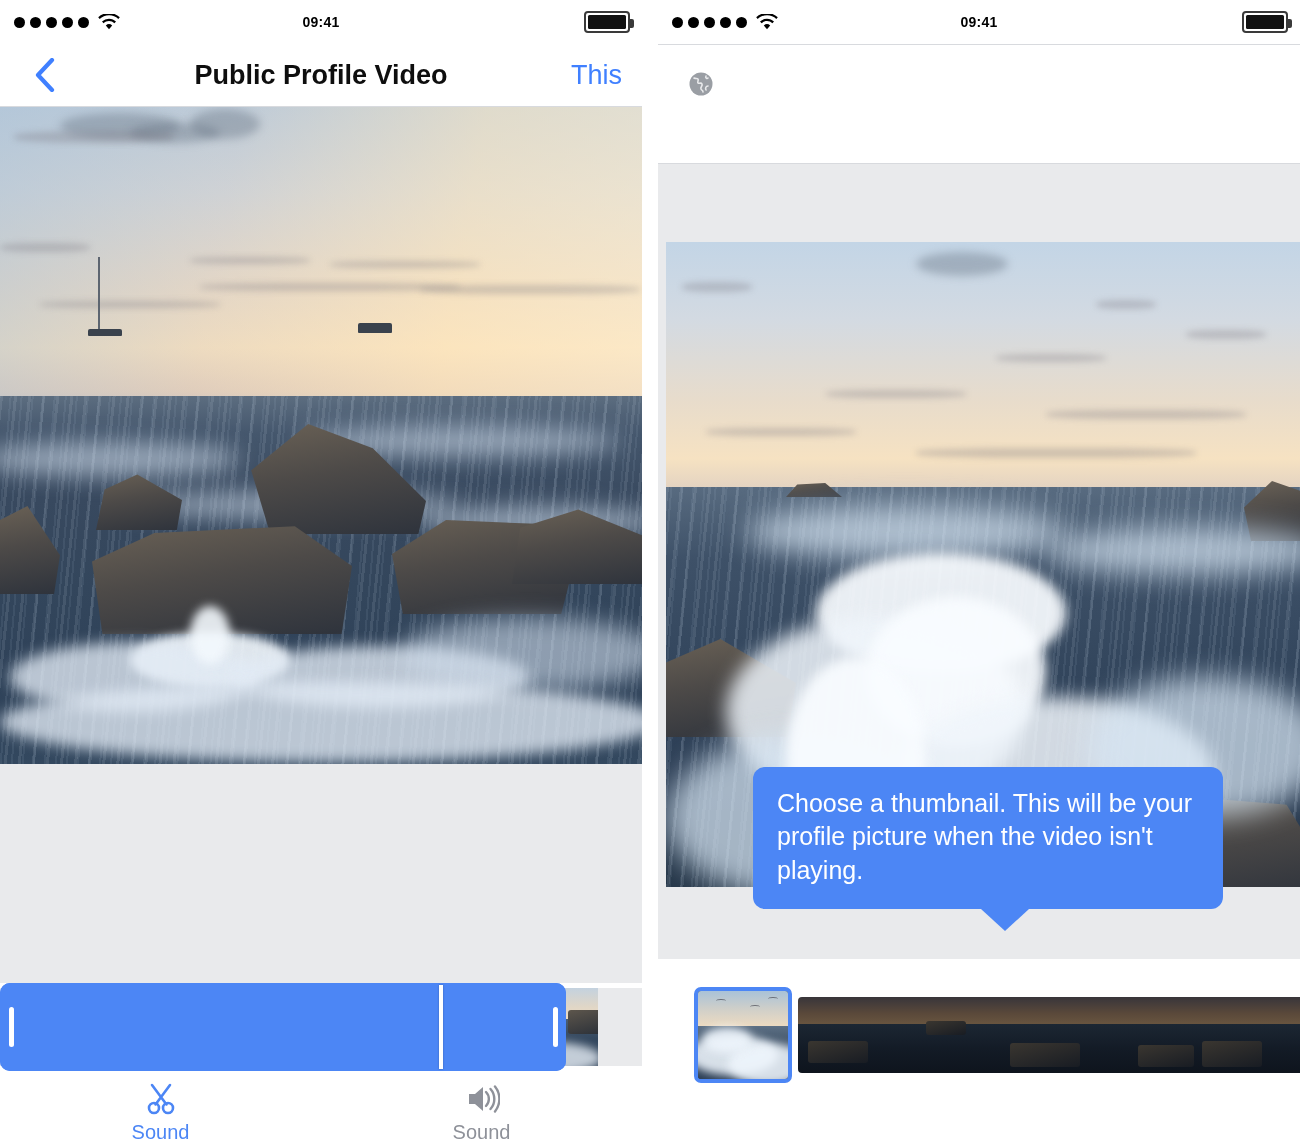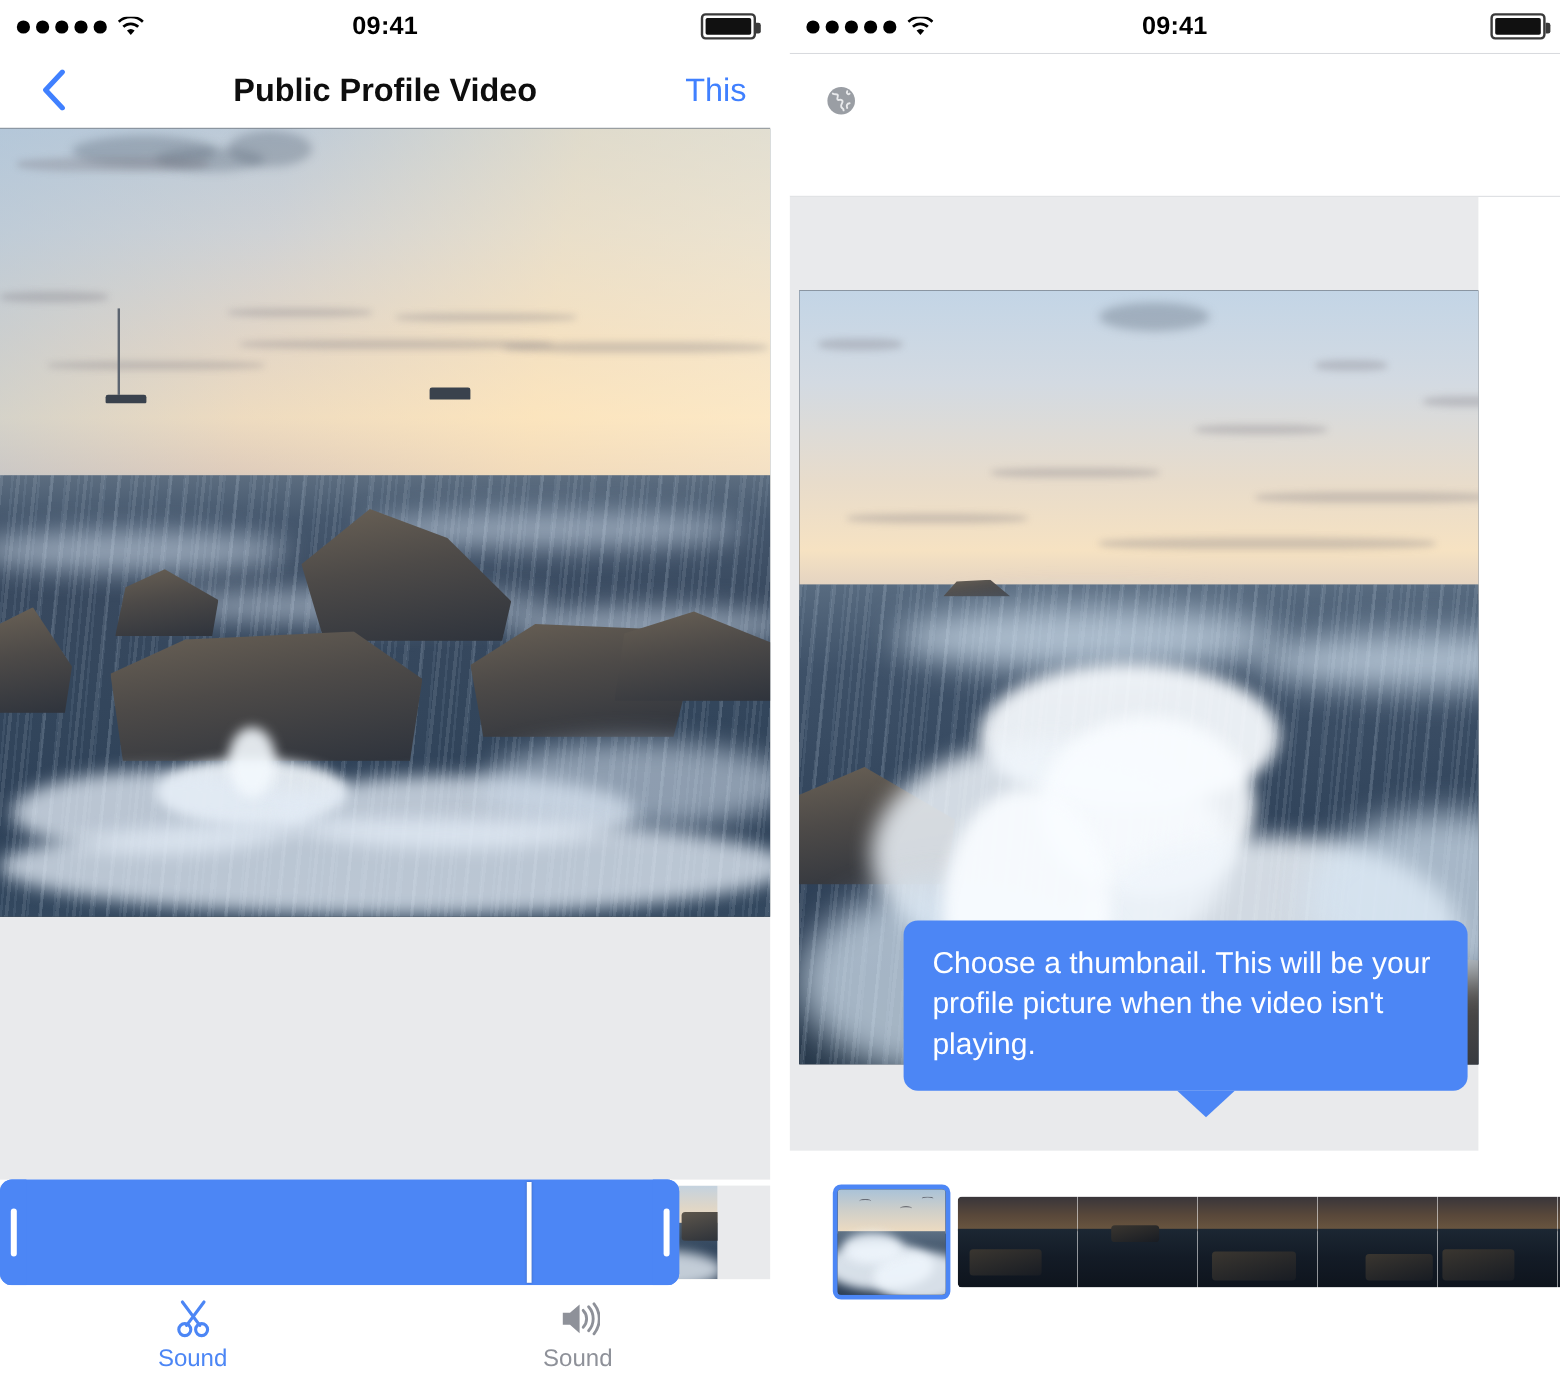--- a/index.html
+++ b/index.html
@@ -13,21 +13,21 @@
 
   .phone { position: relative; width: 642px; height: 1144px; background:#fff; overflow:hidden; }
   .phone.right { width: 642px; margin-left: 16px; }
 
   
   .statusbar { position:relative; height: 44px; background:#fff; }
   .sb-left { position:absolute; left: 14px; top: 0; height:44px; display:flex; align-items:center; gap:5px; }
   .sb-dot { width:11px; height:11px; border-radius:50%; background:#000; display:block; }
   .sb-wifi { width:22px; height:16px; display:block; margin-left:4px; }
   .sb-time { position:absolute; left:0; right:0; top:0; height:44px; line-height:44px; text-align:center;
-             font-size:21px; font-weight:bold; color:#000; letter-spacing:0.2px; }
+             font-size:14px; font-weight:bold; color:#000; letter-spacing:0.2px; }
   .sb-right { position:absolute; right:12px; top:0; height:44px; display:flex; align-items:center; }
   .sb-batt { position:relative; width:46px; height:22px; border:2.5px solid #3a3a3a; border-radius:4px; }
   .sb-batt i { position:absolute; left:2px; top:2px; right:2px; bottom:2px; background:#111; border-radius:1.5px; display:block; }
   .sb-batt:after { content:""; position:absolute; right:-6px; top:6px; width:4px; height:9px; background:#3a3a3a; border-radius:0 2px 2px 0; }
 
   
   .navbar { position:relative; height:62px; background:#fff; }
   .nav-back { position:absolute; left:22px; top:0; height:62px; width:46px; display:flex; align-items:center; justify-content:center; cursor:pointer; }
   .chev { width:22px; height:34px; display:block; }
   .nav-title { position:absolute; left:90px; right:90px; top:0; height:62px; line-height:62px;
@@ -90,21 +90,21 @@
   .tablabel { font-size:20px; }
   .tabitem.active .tablabel { color:#4c86f5; }
   .tabitem.inactive .tablabel { color:#8e9199; }
 
   
   .notice { position:relative; height:118px; background:#fff; display:flex; align-items:flex-start; padding:20px 30px 0 30px; }
   .globe { flex:0 0 auto; width:26px; height:26px; margin-top:6px; margin-right:12px; }
   .notice-text { font-size:24px; line-height:1.32; color:#8a8d93; }
   .notice-hairline { height:1px; background:#d8dade; width:100%; }
 
-  .thumb-stage { position:relative; width:574px; height:795px; background:#e9eaec; overflow:hidden; }
+  .thumb-stage { position:relative; width:642px; height:795px; background:#e9eaec; overflow:hidden; }
   .thumb-photo { position:absolute; left:8px; top:78px; width:634px; height:645px; overflow:hidden; background:#23303f; }
   .tp-sky { position:absolute; left:0; top:0; width:100%; height:40%;
     background:linear-gradient(180deg,#c3d5e6 0%,#d3dae2 30%,#e8dccb 62%,#f6e2c2 84%,#dccdc1 100%); }
   .tp-sea { position:absolute; left:0; top:38%; width:100%; height:62%;
     background:linear-gradient(180deg,#586b80 0%,#3e5168 18%,#33465d 45%,#2c3e55 72%,#263749 100%); }
   .splash { position:absolute; border-radius:50%; background:rgba(238,244,250,0.85); filter:blur(9px); }
   .splash.s2 { background:rgba(214,228,242,0.72); filter:blur(14px); }
   .splash.s3 { background:rgba(249,252,255,0.92); filter:blur(6px); }
 
   .bubble { position:absolute; left:95px; top:603px; width:470px; background:#4c86f5;

